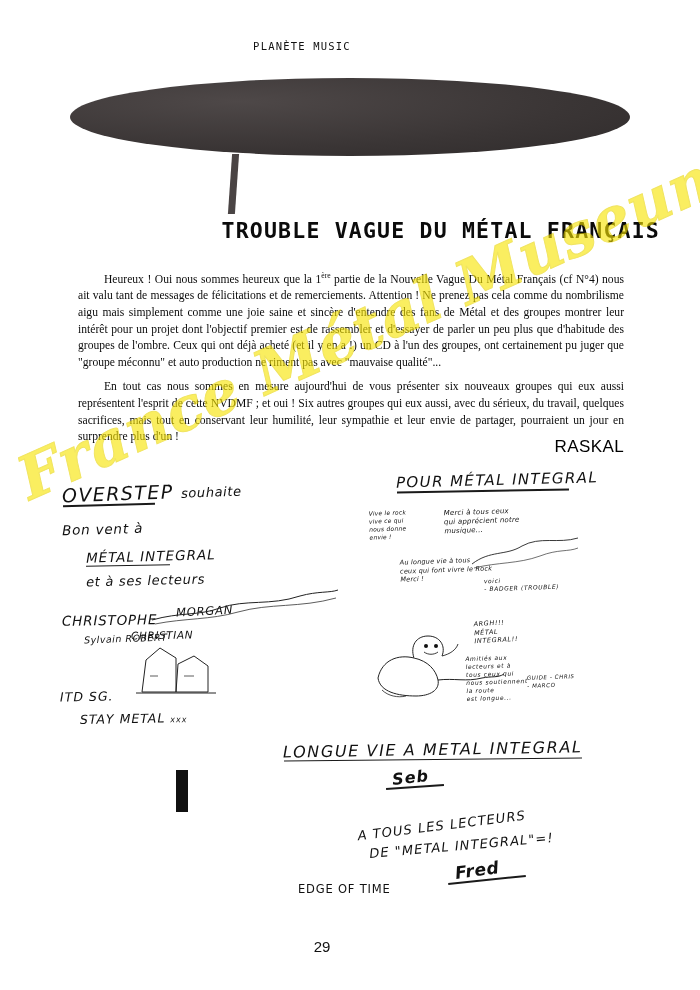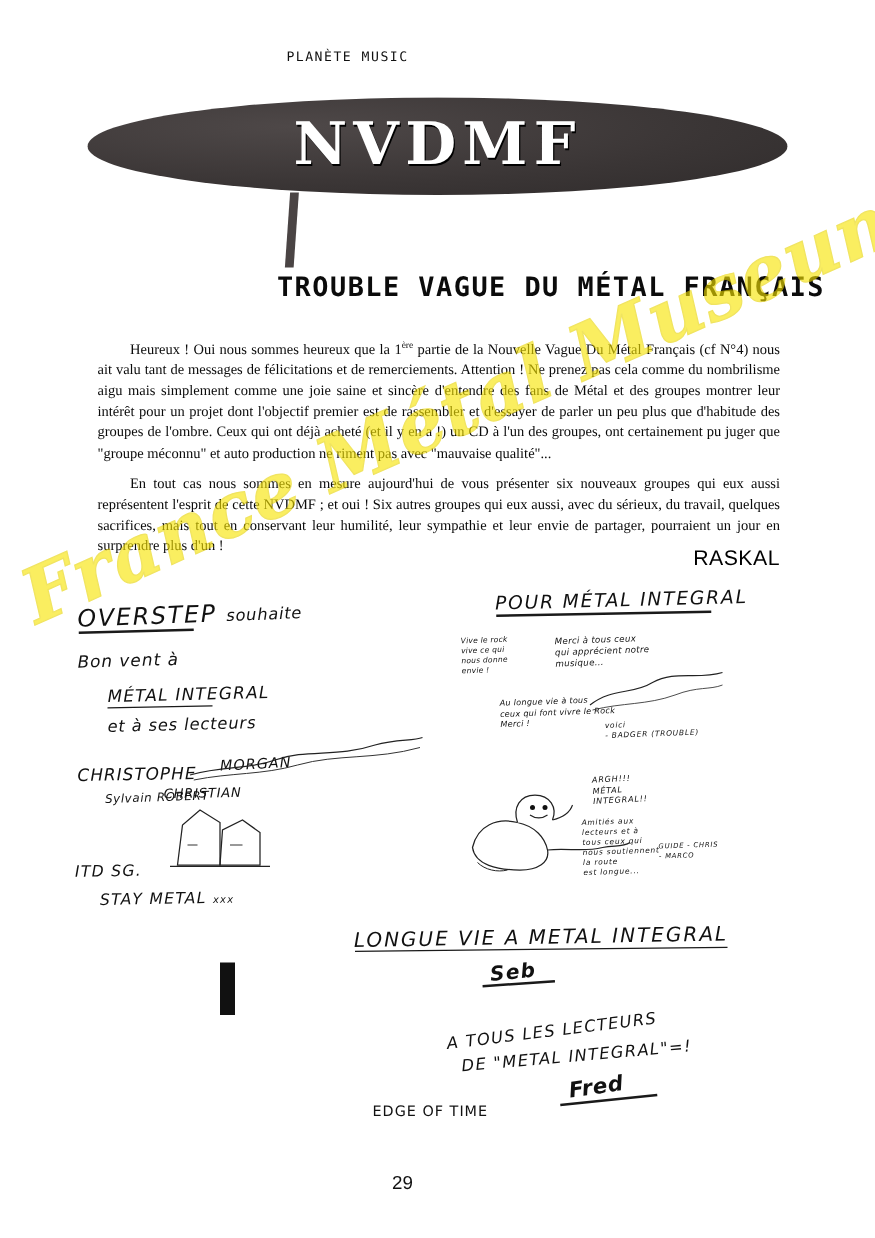--- a/index.html
+++ b/index.html
@@ -28,20 +28,21 @@
   .header-kicker {
     position: absolute;
     top: 40px;
     left: 0;
     width: 556px;
     text-align: center;
     font-family: "DejaVu Sans Mono", monospace;
     font-size: 10.5px;
     letter-spacing: 1.2px;
     color: #111;
+    padding-left: 24px;
   }
 
   
   .logo-wrap {
     position: absolute;
     top: 78px;
     left: 70px;
     width: 560px;
     height: 78px;
   }
@@ -334,21 +335,20 @@
 </head>
 <body>
 
 <div class="page">
 
   <div class="header-kicker">PLANÈTE MUSIC</div>
 
   <div class="logo-wrap">
     <div class="logo-stem"></div>
     <div class="logo-ellipse"></div>
-    <div class="logo-text">NVDMF</div>
   </div>
 
   <div class="article-title">TROUBLE VAGUE DU MÉTAL FRANÇAIS</div>
 
   <div class="body-copy">
     <p><span>Heureux ! Oui nous sommes heureux que la 1</span><sup>ère</sup><span> partie de la Nouvelle Vague Du Métal Français (cf N°4) nous ait valu tant de messages de félicitations et de remerciements. Attention ! Ne prenez pas cela comme du nombrilisme aigu mais simplement comme une joie saine et sincère d'entendre des fans de Métal et des groupes montrer leur intérêt pour un projet dont l'objectif premier est de rassembler et d'essayer de parler un peu plus que d'habitude des groupes de l'ombre. Ceux qui ont déjà acheté (et il y en a !) un CD à l'un des groupes, ont certainement pu juger que "groupe méconnu" et auto production ne riment pas avec "mauvaise qualité"...</span></p>
     <p class="last">En tout cas nous sommes en mesure aujourd'hui de vous présenter six nouveaux groupes qui eux aussi représentent l'esprit de cette NVDMF ; et oui ! Six autres groupes qui eux aussi, avec du sérieux, du travail, quelques sacrifices, mais tout en conservant leur humilité, leur sympathie et leur envie de partager, pourraient un jour en surprendre plus d'un !</p>
   </div>
 
   <div class="signature">RASKAL</div>

